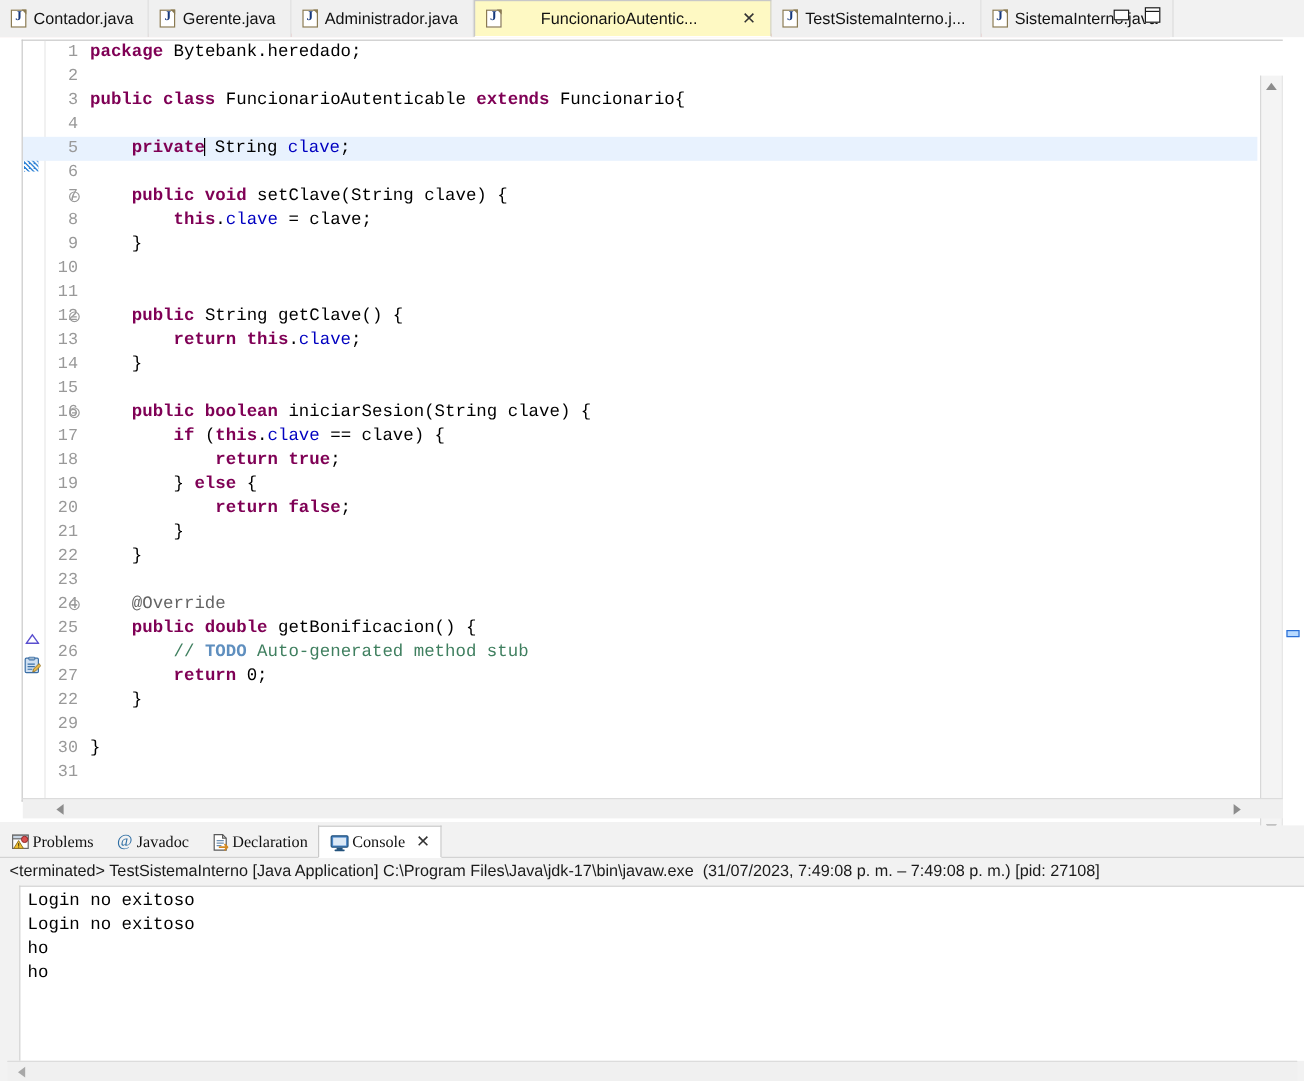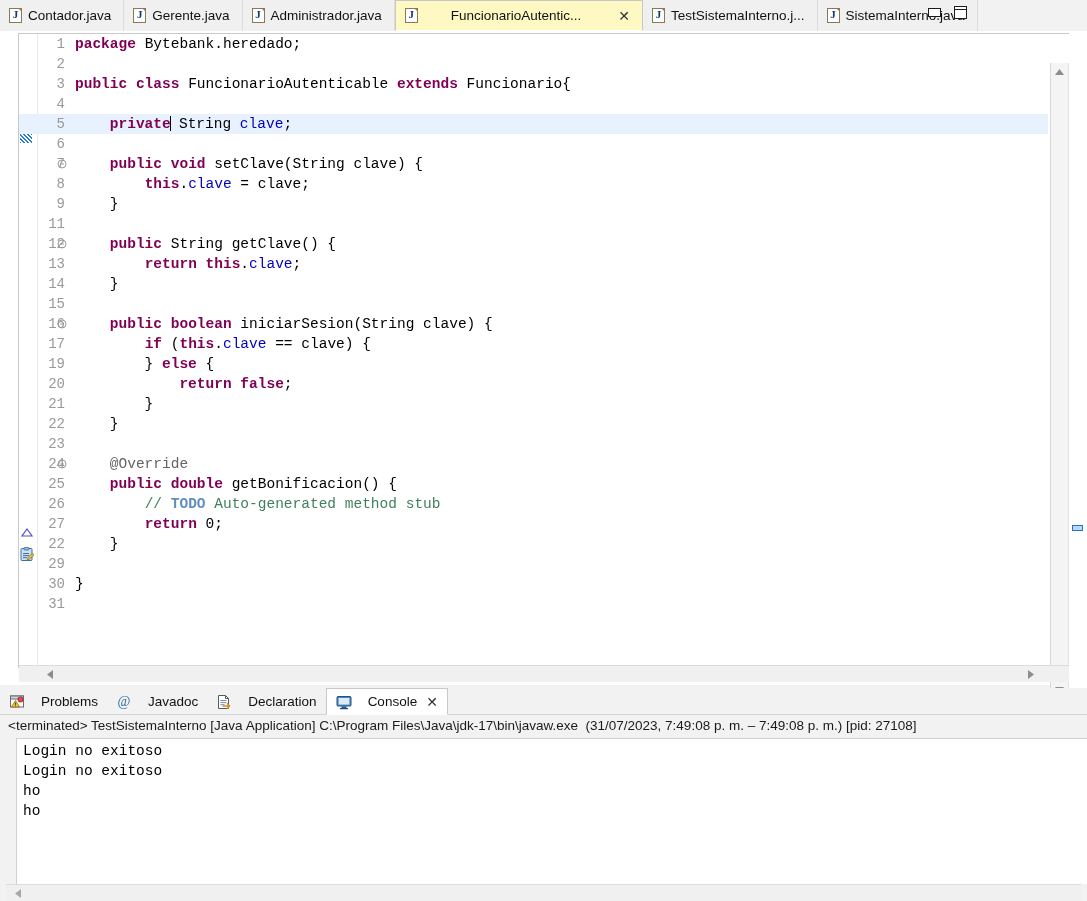--- a/index.html
+++ b/index.html
@@ -291,21 +291,21 @@
     box-sizing: border-box;
   }
   .btab.active {
     background: #ffffff;
     border-top: 1px solid #c8c8c8;
     border-left: 1px solid #c8c8c8;
     border-right: 1px solid #c8c8c8;
     border-bottom: 1px solid #ffffff;
     margin-bottom: -1px;
   }
-  .btab .blabel { margin-left: 16px; }
+  .btab .blabel { margin-left: 2px; font-family: Liberation Serif, serif; }
   .btab .closex {
     margin-left: 9px; font-size: 14px; line-height: 1; color: #333;
     font-family: "DejaVu Sans", sans-serif;
   }
   .ico { width: 16px; height: 16px; flex: 0 0 auto; }
   .ico svg { display: block; }
   .at-ico {
     width: 16px; height: 16px; flex: 0 0 auto;
     color: #2d6da3; font-size: 14px; line-height: 16px; text-align: center;
     font-family: "Liberation Serif", serif;
@@ -416,33 +416,35 @@
           <div class="codeline"><span class="gutter">3</span><span class="txt"><span class="kw">public class </span><span class="plain">FuncionarioAutenticable </span><span class="kw">extends </span><span class="plain">Funcionario{</span></span></div>
           <div class="codeline"><span class="gutter">4</span><span class="txt"></span></div>
           <div class="codeline hl"><span class="gutter">5</span><span class="txt"><span class="plain">    </span><span class="kw">private</span><span class="caret"></span><span class="plain"> String </span><span class="fld">clave</span><span class="plain">;</span></span></div>
           <div class="codeline"><span class="gutter">6</span><span class="txt"></span></div>
           <div class="codeline"><span class="gutter">7</span><span class="fold"><svg width="10" height="10" viewBox="0 0 10 10">
                 <circle cx="5" cy="5" r="4" fill="none" stroke="#9a9a9a" stroke-width="1"></circle>
                 <path d="M3 5 L7 5" stroke="#9a9a9a" stroke-width="1"></path>
               </svg></span><span class="txt"><span class="plain">    </span><span class="kw">public void </span><span class="plain">setClave(String clave) {</span></span></div>
           <div class="codeline"><span class="gutter">8</span><span class="txt"><span class="plain">        </span><span class="kw">this</span><span class="plain">.</span><span class="fld">clave</span><span class="plain"> = clave;</span></span></div>
           <div class="codeline"><span class="gutter">9</span><span class="txt"><span class="plain">    }</span></span></div>
+          <div class="codeline"><span class="gutter">10</span><span class="txt"></span></div>
           <div class="codeline"><span class="gutter">11</span><span class="txt"></span></div>
           <div class="codeline"><span class="gutter">12</span><span class="fold"><svg width="10" height="10" viewBox="0 0 10 10">
                 <circle cx="5" cy="5" r="4" fill="none" stroke="#9a9a9a" stroke-width="1"></circle>
                 <path d="M3 5 L7 5" stroke="#9a9a9a" stroke-width="1"></path>
               </svg></span><span class="txt"><span class="plain">    </span><span class="kw">public </span><span class="plain">String getClave() {</span></span></div>
           <div class="codeline"><span class="gutter">13</span><span class="txt"><span class="plain">        </span><span class="kw">return this</span><span class="plain">.</span><span class="fld">clave</span><span class="plain">;</span></span></div>
           <div class="codeline"><span class="gutter">14</span><span class="txt"><span class="plain">    }</span></span></div>
           <div class="codeline"><span class="gutter">15</span><span class="txt"></span></div>
           <div class="codeline"><span class="gutter">16</span><span class="fold"><svg width="10" height="10" viewBox="0 0 10 10">
                 <circle cx="5" cy="5" r="4" fill="none" stroke="#9a9a9a" stroke-width="1"></circle>
                 <path d="M3 5 L7 5" stroke="#9a9a9a" stroke-width="1"></path>
               </svg></span><span class="txt"><span class="plain">    </span><span class="kw">public boolean </span><span class="plain">iniciarSesion(String clave) {</span></span></div>
           <div class="codeline"><span class="gutter">17</span><span class="txt"><span class="plain">        </span><span class="kw">if</span><span class="plain"> (</span><span class="kw">this</span><span class="plain">.</span><span class="fld">clave</span><span class="plain"> == clave) {</span></span></div>
+          <div class="codeline"><span class="gutter">18</span><span class="txt"><span class="plain">            </span><span class="kw">return true</span><span class="plain">;</span></span></div>
           <div class="codeline"><span class="gutter">19</span><span class="txt"><span class="plain">        } </span><span class="kw">else</span><span class="plain"> {</span></span></div>
           <div class="codeline"><span class="gutter">20</span><span class="txt"><span class="plain">            </span><span class="kw">return false</span><span class="plain">;</span></span></div>
           <div class="codeline"><span class="gutter">21</span><span class="txt"><span class="plain">        }</span></span></div>
           <div class="codeline"><span class="gutter">22</span><span class="txt"><span class="plain">    }</span></span></div>
           <div class="codeline"><span class="gutter">23</span><span class="txt"></span></div>
           <div class="codeline"><span class="gutter">24</span><span class="fold"><svg width="10" height="10" viewBox="0 0 10 10">
                 <circle cx="5" cy="5" r="4" fill="none" stroke="#9a9a9a" stroke-width="1"></circle>
                 <path d="M3 5 L7 5" stroke="#9a9a9a" stroke-width="1"></path>
               </svg></span><span class="txt"><span class="plain">    </span><span class="ann">@Override</span></span></div>
           <div class="codeline"><span class="gutter">25</span><span class="txt"><span class="plain">    </span><span class="kw">public double </span><span class="plain">getBonificacion() {</span></span></div>

